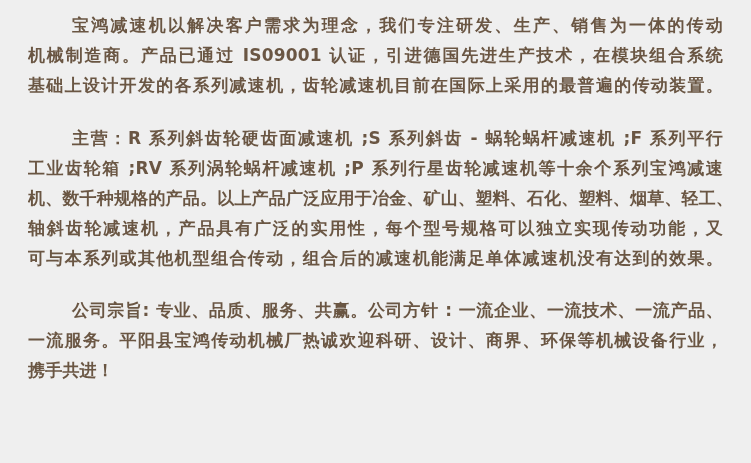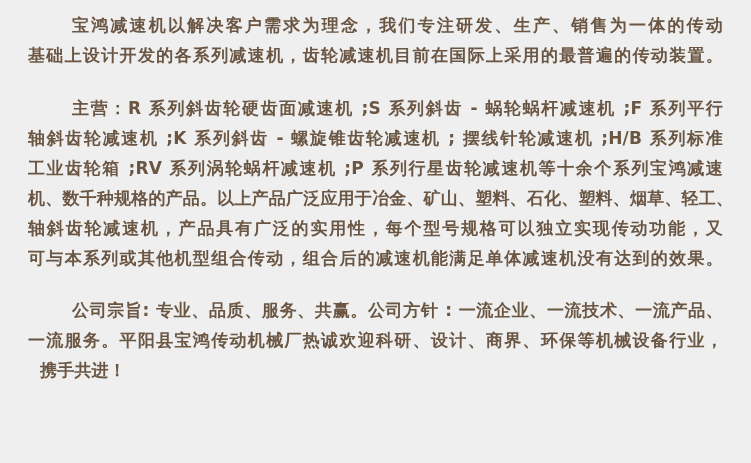--- a/index.html
+++ b/index.html
@@ -36,36 +36,35 @@
     text-align-last: justify;
     white-space: nowrap;
     overflow: hidden;
   }
   .line--first {
     text-indent: 44px;
   }
   .line--plain {
     text-align: left;
     text-align-last: auto;
-    margin-left: 12px;
   }
 </style>
 </head>
 <body>
 
 <main class="content">
 
   <section class="para para--intro">
     <div class="line line--first">宝鸿减速机以解决客户需求为理念，我们专注研发、生产、销售为一体的传动</div>
+    <div class="line">机械制造商。产品已通过 IS09001 认证，引进德国先进生产技术，在模块组合系统</div>
     <div class="line">基础上设计开发的各系列减速机，齿轮减速机目前在国际上采用的最普遍的传动装置。</div>
   </section>
 
   <section class="para para--products">
     <div class="line line--first">主营：R 系列斜齿轮硬齿面减速机 ;S 系列斜齿 - 蜗轮蜗杆减速机 ;F 系列平行</div>
-    <div class="line">轴斜齿轮减速机 ;K 系列斜齿 - 螺旋锥齿轮减速机 ; 摆线针轮减速机 ;H/B 系列标准</div>
     <div class="line">工业齿轮箱 ;RV 系列涡轮蜗杆减速机 ;P 系列行星齿轮减速机等十余个系列宝鸿减速</div>
     <div class="line">机、数千种规格的产品。以上产品广泛应用于冶金、矿山、塑料、石化、塑料、烟草、轻工、</div>
     <div class="line">轴斜齿轮减速机，产品具有广泛的实用性，每个型号规格可以独立实现传动功能，又</div>
     <div class="line">可与本系列或其他机型组合传动，组合后的减速机能满足单体减速机没有达到的效果。</div>
   </section>
 
   <section class="para para--mission">
     <div class="line line--first">公司宗旨: 专业、品质、服务、共赢。公司方针 : 一流企业、一流技术、一流产品、</div>
     <div class="line">一流服务。平阳县宝鸿传动机械厂热诚欢迎科研、设计、商界、环保等机械设备行业，</div>
     <div class="line line--plain">携手共进！</div>

